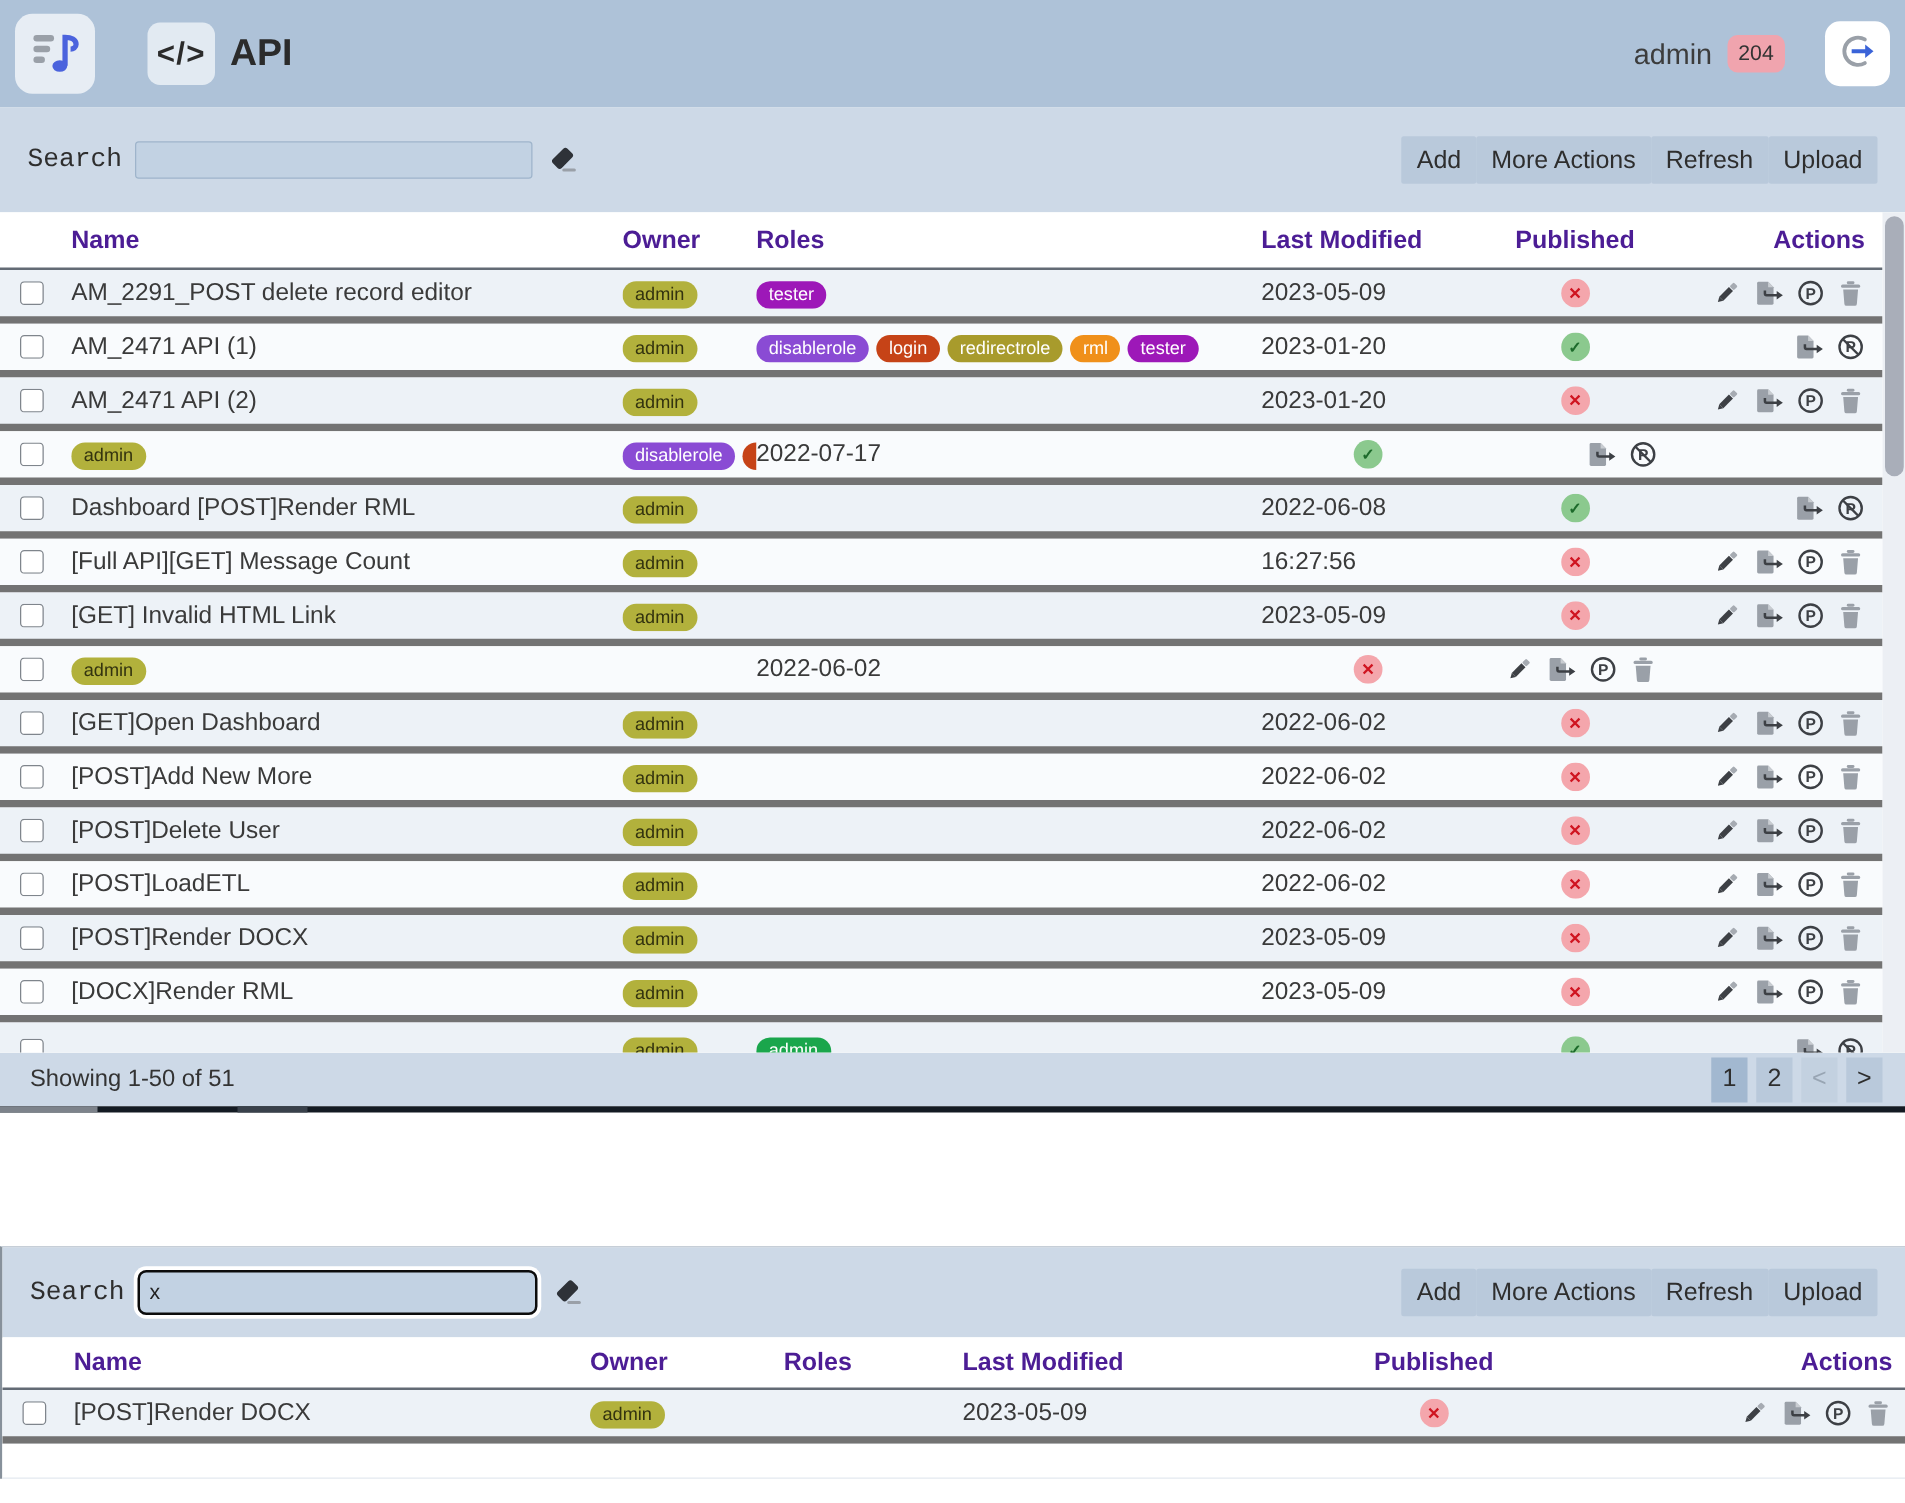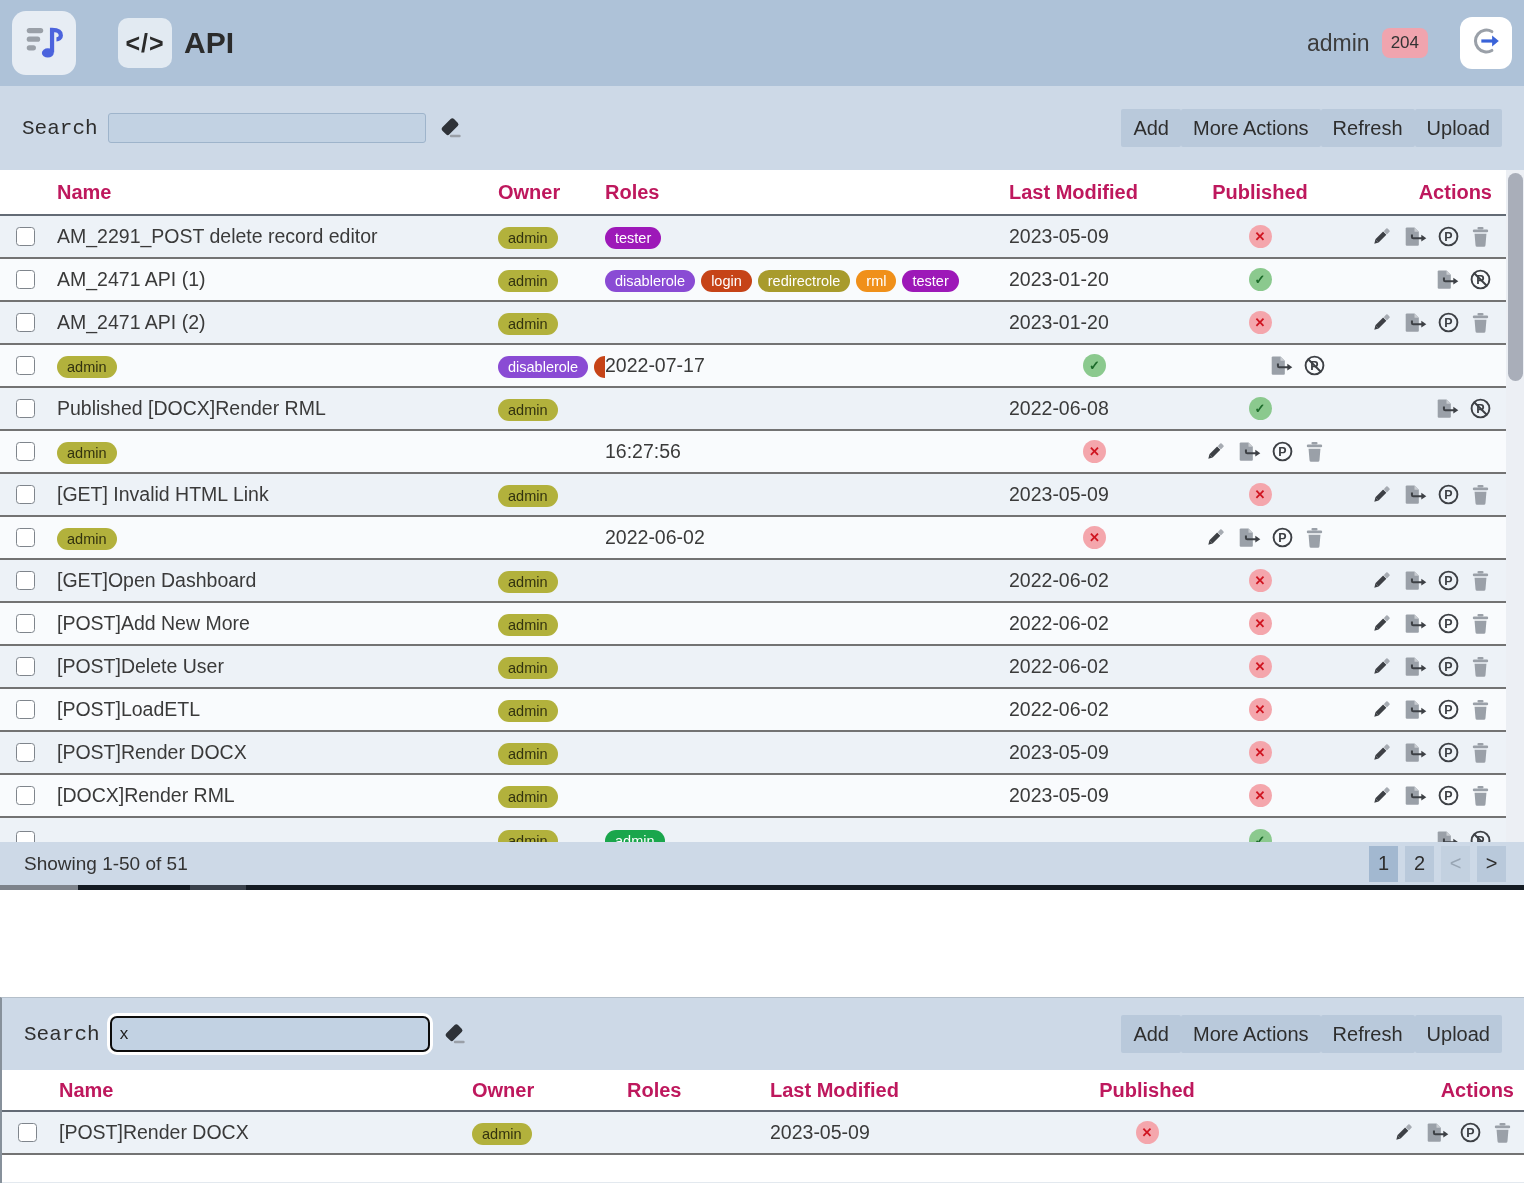--- a/index.html
+++ b/index.html
@@ -25,22 +25,22 @@
   .search-input.focused{border:2.5px solid #0c0c0c;border-radius:7px;height:32px;box-shadow:0 0 0 3px #ffffff;}
   .eraser{margin-left:13px;display:flex;align-items:center;cursor:pointer;}
   .toolbar-spacer{flex:1;}
   .tbtn{background:#b9c9db;color:#2e2e2e;font-size:20px;height:38px;display:flex;align-items:center;
     padding:0 12px;border-radius:2px;cursor:pointer;white-space:nowrap;}
 
   .table-wrap{position:relative;background:#ffffff;}
   .grid{display:grid;align-items:center;box-sizing:border-box;}
   .t1 .grid{grid-template-columns:57px 441px 107px 404px 171px 160px 1fr;width:1506px;}
   .t2 .grid{grid-template-columns:57px 413px 155px 143px 232px 290px 1fr;width:1524px;}
-  .thead{height:46px;background:#ffffff;border-bottom:2px solid #636b75;font-weight:bold;font-size:20px;color:#be185d;}
-  .trow{height:43px;border-bottom:2px solid #737373;font-size:19.5px;color:#3a3a3a;background:#f9fbfd;}
+  .thead{height:46px;background:#ffffff;border-bottom:2px solid #636b75;font-weight:bold;font-size:20px;color:#4c1d95;}
+  .trow{height:43px;border-bottom:6px solid #737373;font-size:19.5px;color:#3a3a3a;background:#f9fbfd;}
   .trow.odd{background:#edf2f7;}
   .trow.partial{height:24px;overflow:hidden;border-bottom:none;}
   .trow.partial > .cell{transform:translateY(10px);}
   .cell{overflow:hidden;white-space:nowrap;}
   .c-pub{text-align:center;display:flex;justify-content:center;}
   .c-act{display:flex;justify-content:flex-end;align-items:center;gap:9px;padding-right:14px;}
   .t2 .c-act{padding-right:12px;}
   .th-act{text-align:right;padding-right:14px;}
   .t2 .th-act{padding-right:12px;}
   .th-pub{text-align:center;}
@@ -258,21 +258,21 @@
               <circle cx="12" cy="12" r="9.3" fill="none" stroke="#3d4045" stroke-width="2"></circle>
               <text x="12" y="16.6" text-anchor="middle" font-family="Liberation Sans, sans-serif" font-size="13" font-weight="bold" fill="#3d4045">P</text>
               <line x1="5.2" y1="5.2" x2="18.8" y2="18.8" stroke="#3d4045" stroke-width="2"></line>
             </svg>
           </div>
         </div>
         <div class="trow grid odd">
           <div class="cell ">
             <div class="checkbox"></div>
           </div>
-          <div class="cell ">Published [DOCX]Render RML</div>
+          <div class="cell ">Dashboard [POST]Render RML</div>
           <div class="cell "><span class="pill owner" style="background: rgb(178, 177, 60);">admin</span></div>
           <div class="cell "></div>
           <div class="cell ">2022-06-08</div>
           <div class="cell c-pub">
             <div class="pubdot pub-yes">✓</div>
           </div>
           <div class="cell c-act">
             <svg class="aicon wide" viewBox="0 0 26 24">
               <path d="M4.5 2.5h8l4.5 4.5v13.5a1.2 1.2 0 0 1-1.2 1.2H4.5a1.2 1.2 0 0 1-1.2-1.2V3.7a1.2 1.2 0 0 1 1.2-1.2Z" fill="#9aa0a8"></path>
               <path d="M12.5 2.5 17 7h-4.5Z" fill="#c9cdd2"></path>
@@ -283,20 +283,21 @@
               <circle cx="12" cy="12" r="9.3" fill="none" stroke="#3d4045" stroke-width="2"></circle>
               <text x="12" y="16.6" text-anchor="middle" font-family="Liberation Sans, sans-serif" font-size="13" font-weight="bold" fill="#3d4045">P</text>
               <line x1="5.2" y1="5.2" x2="18.8" y2="18.8" stroke="#3d4045" stroke-width="2"></line>
             </svg>
           </div>
         </div>
         <div class="trow grid">
           <div class="cell ">
             <div class="checkbox"></div>
           </div>
+          <div class="cell ">[Full API][GET] Message Count</div>
           <div class="cell "><span class="pill owner" style="background: rgb(178, 177, 60);">admin</span></div>
           <div class="cell "></div>
           <div class="cell ">16:27:56</div>
           <div class="cell c-pub">
             <div class="pubdot pub-no">✕</div>
           </div>
           <div class="cell c-act">
             <svg class="aicon" viewBox="0 0 24 24">
               <g transform="rotate(45 12 12)">
                 <rect x="9.6" y="1.6" width="4.8" height="4.8" rx="1" fill="#a6abb2"></rect>

